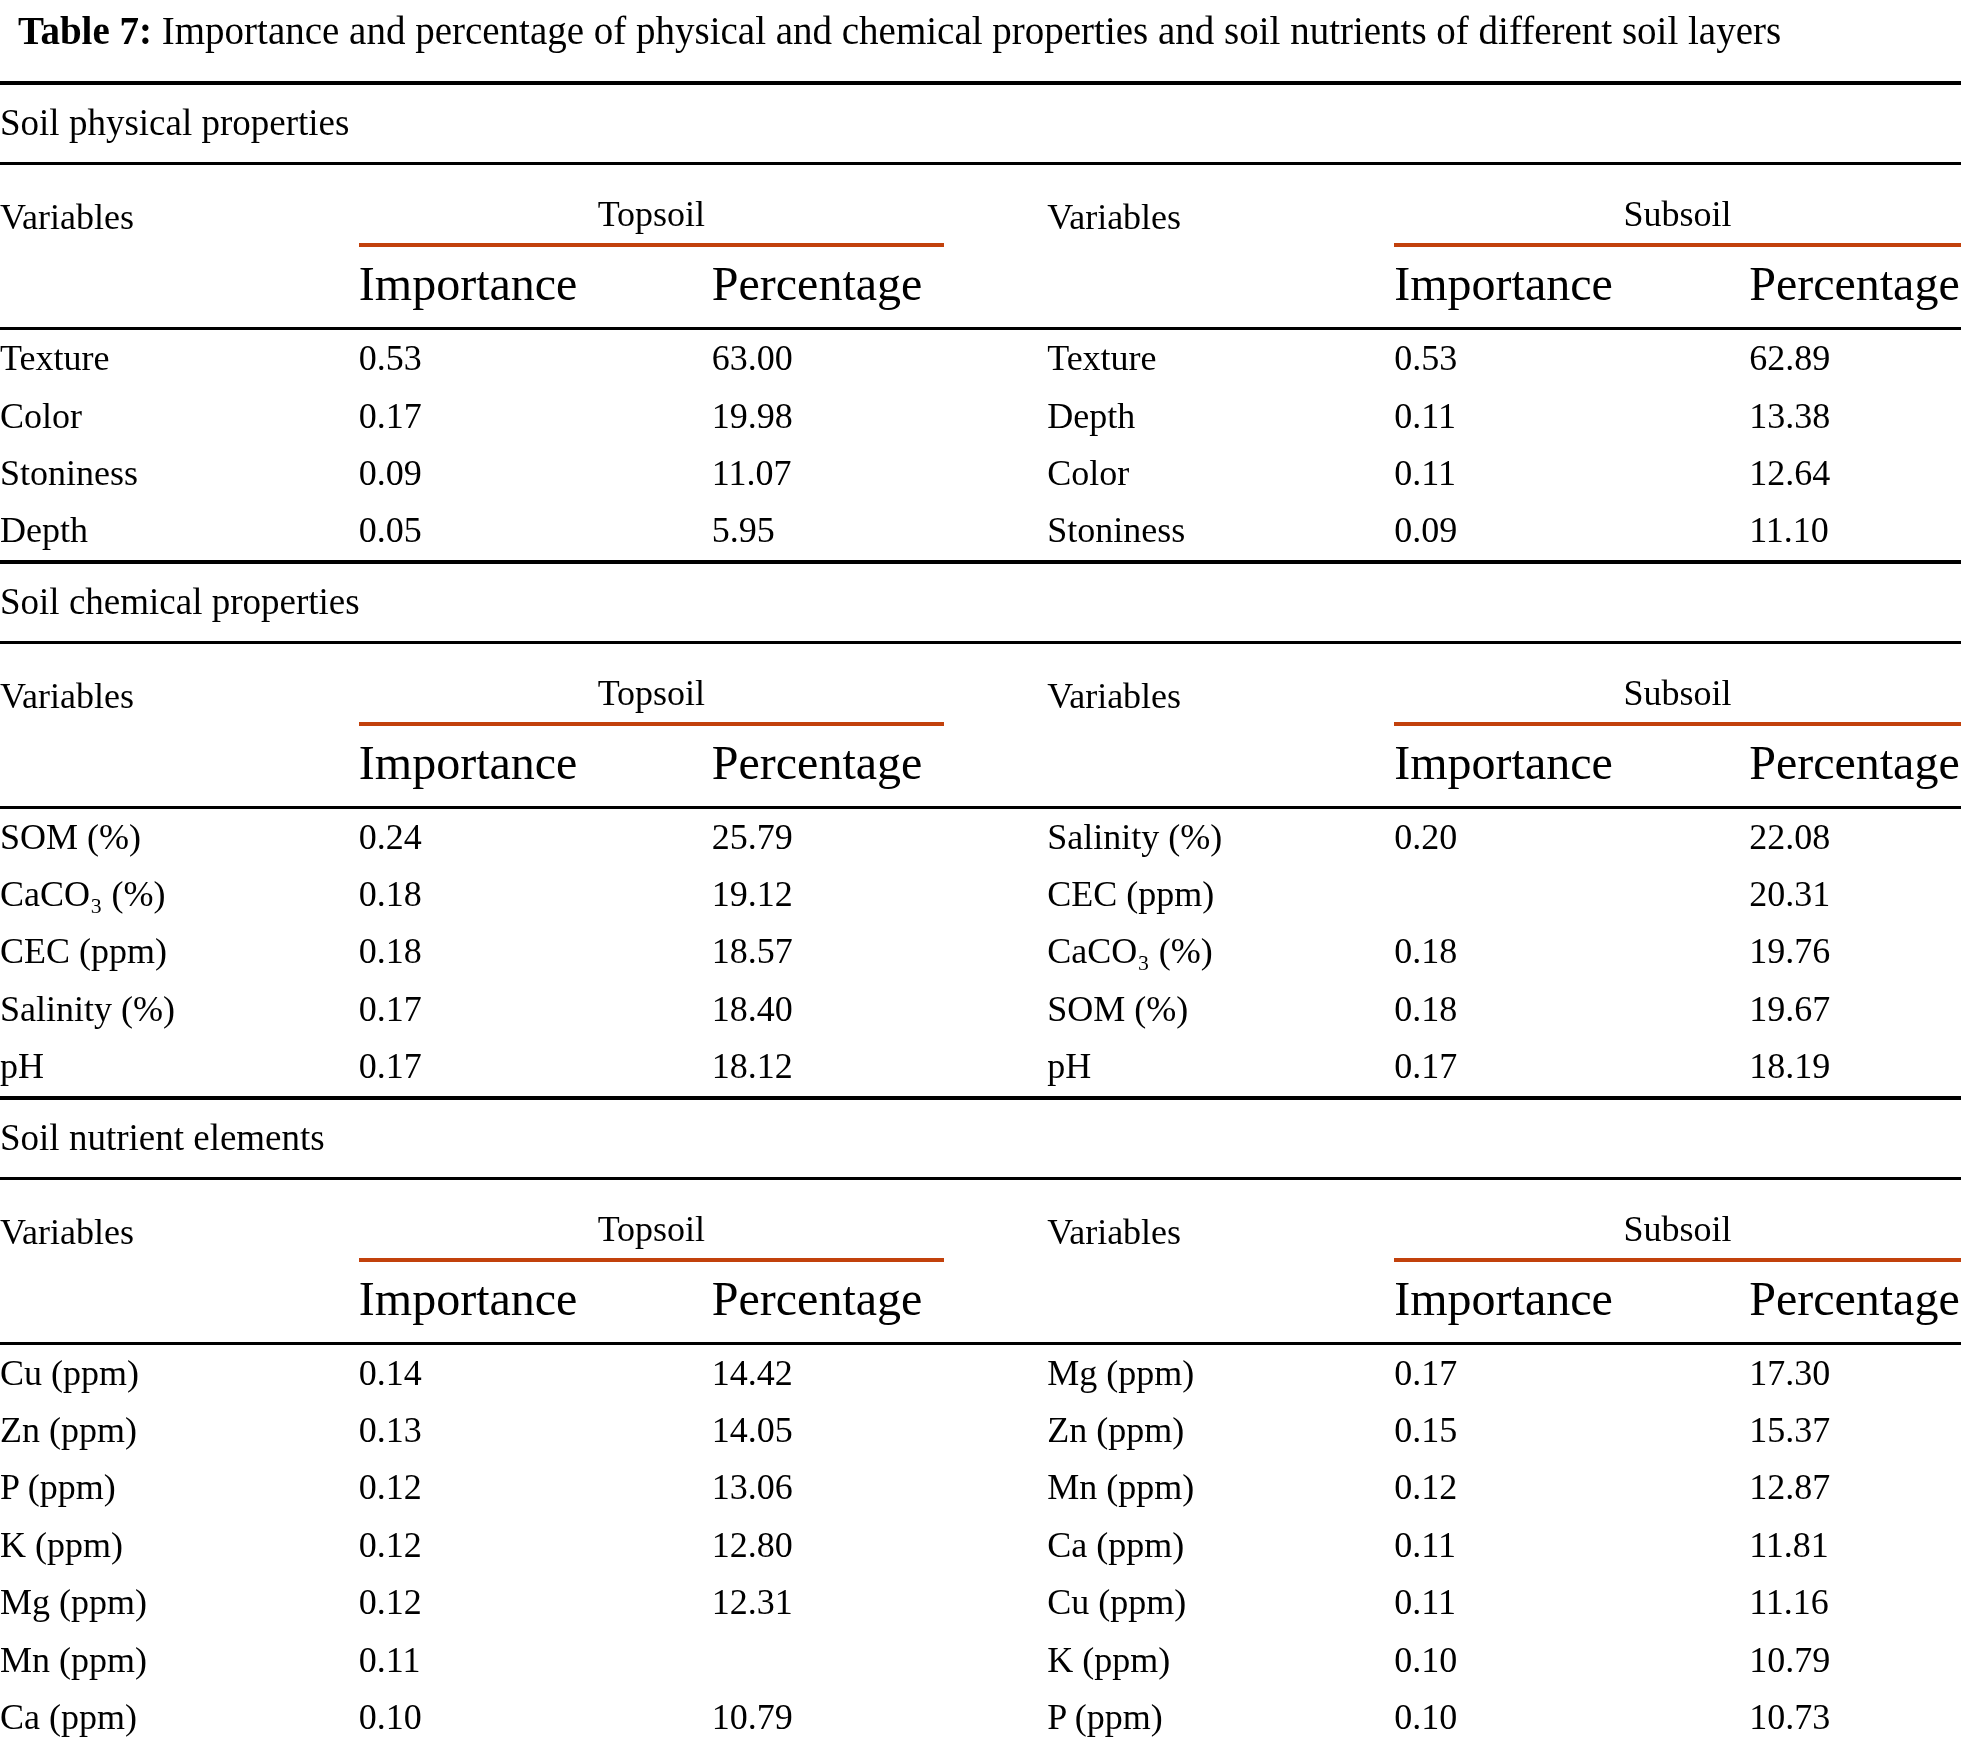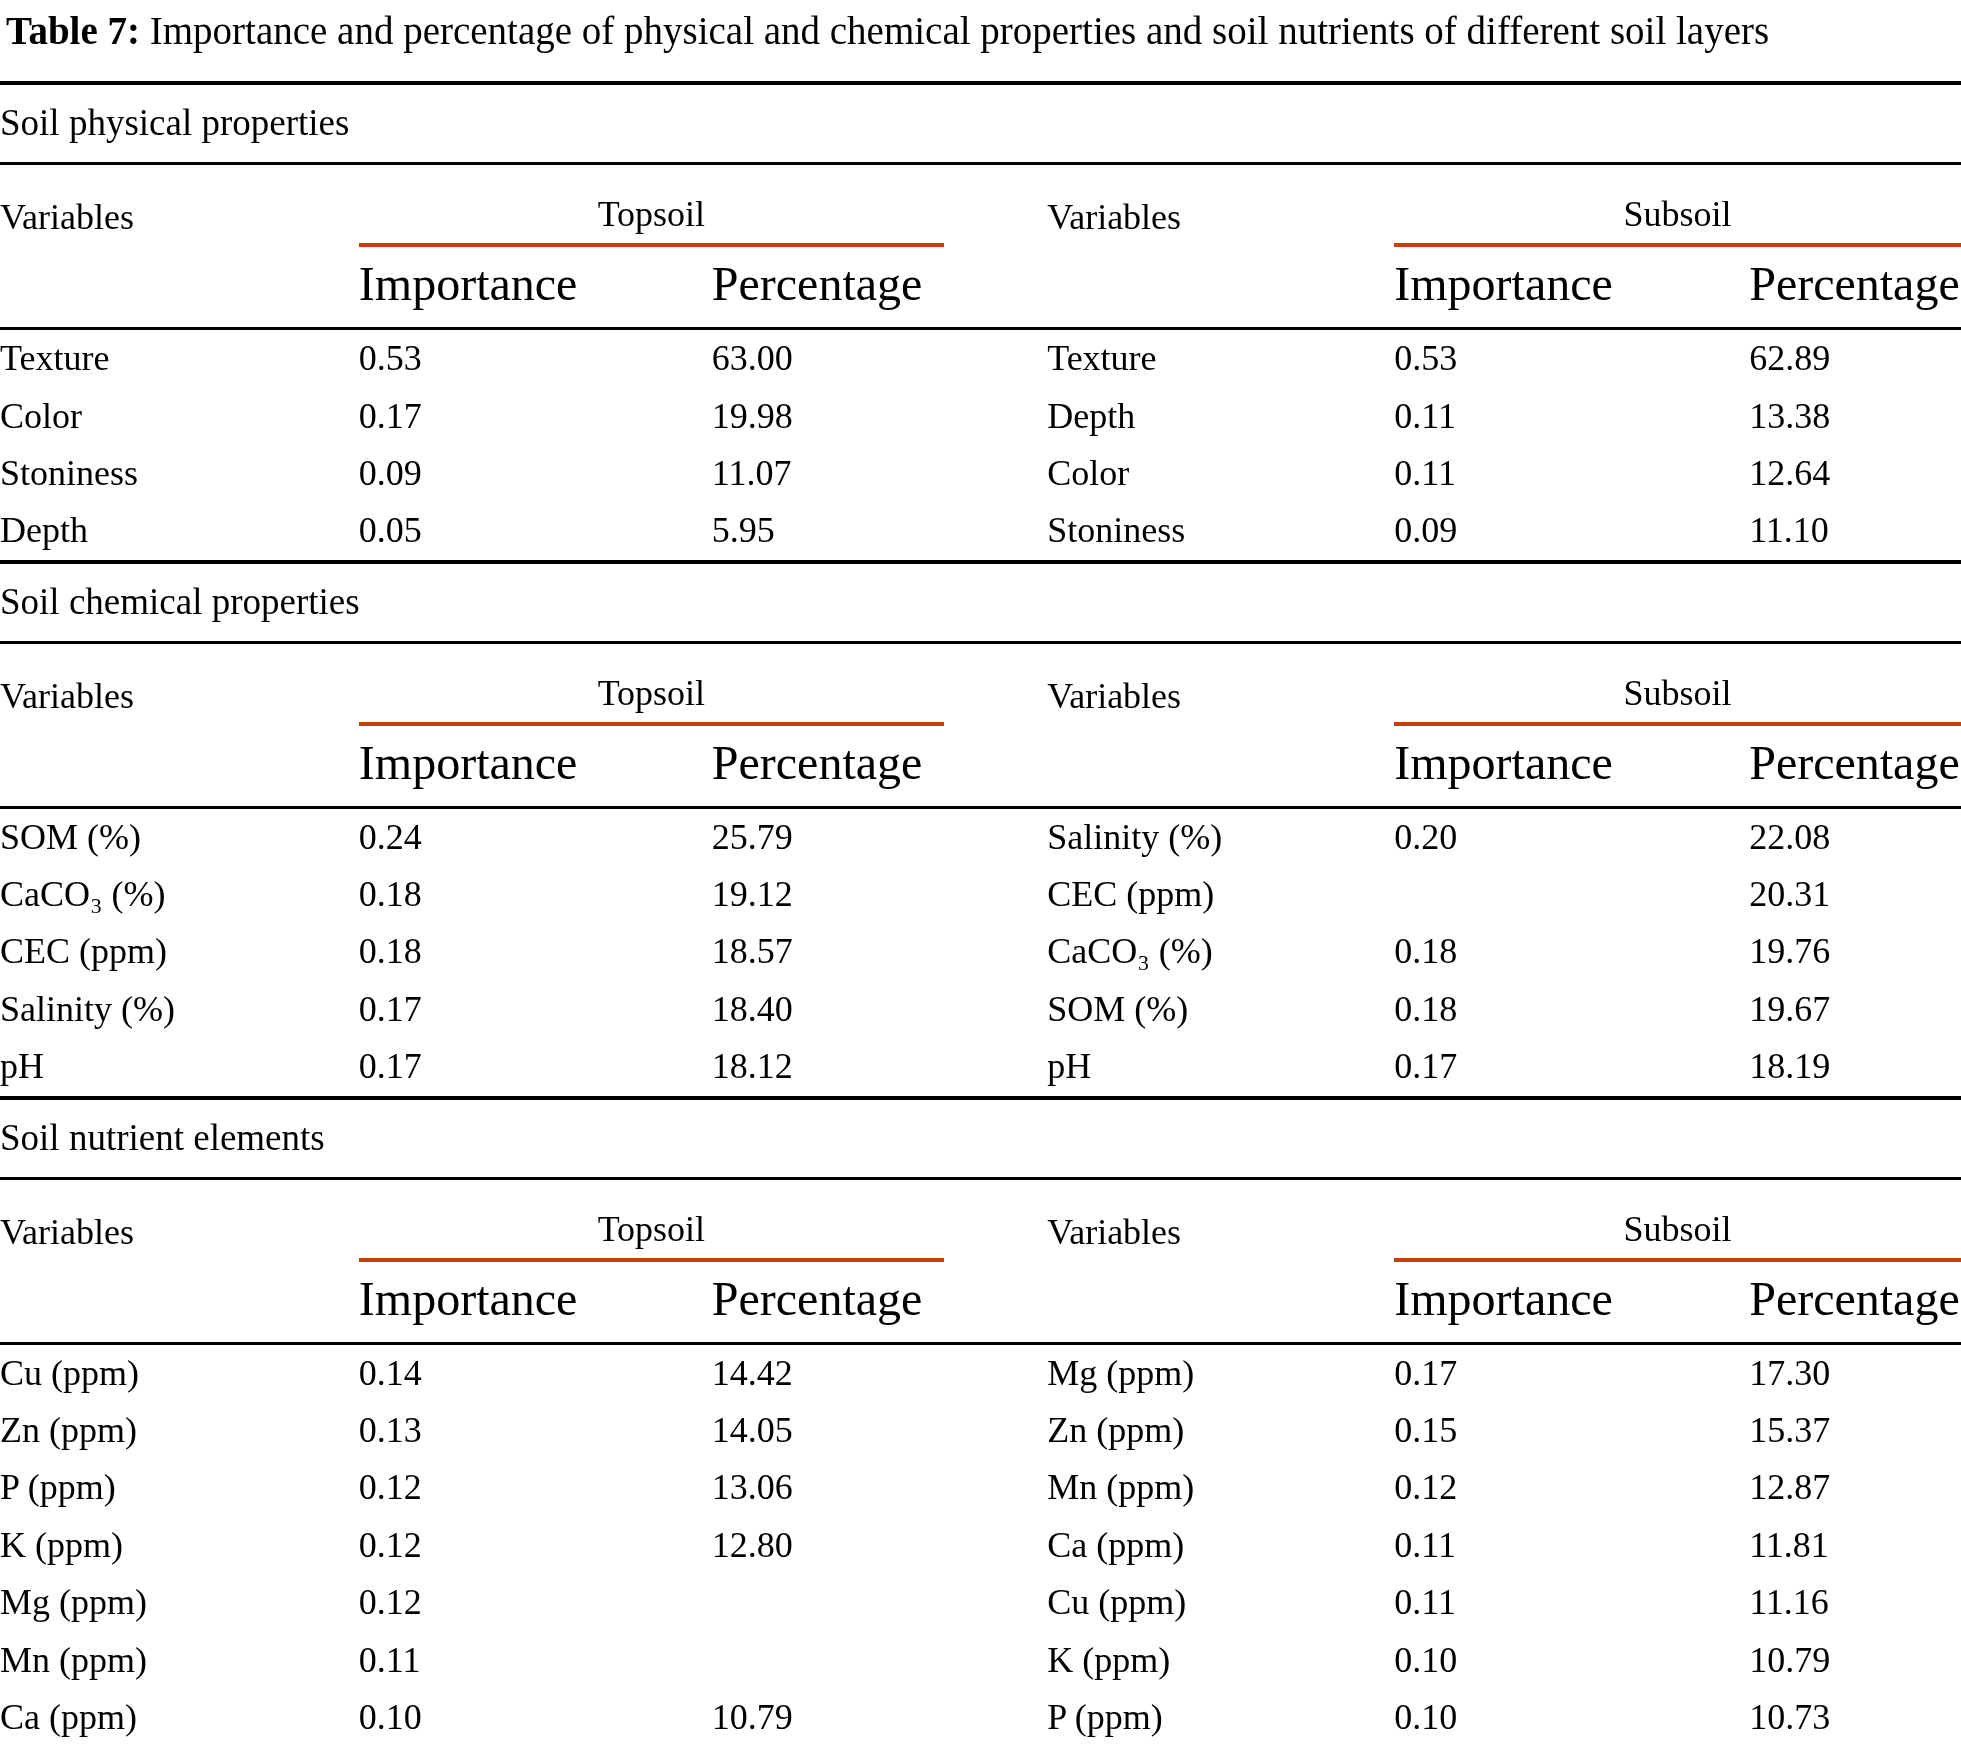--- a/index.html
+++ b/index.html
@@ -13,21 +13,21 @@
     font-family: "Liberation Serif", "DejaVu Serif", "DejaVu Sans", serif;
   }
   .page {
     width: 1961px;
     padding-top: 6px;
     box-sizing: border-box;
   }
   .caption {
     font-size: 39px;
     line-height: 1.26;
-    padding: 0 6px;
+    padding: 0 18px;
     margin-bottom: 26px;
   }
   .caption .cap-label { font-weight: bold; }
   .rule {
     height: 4px;
     background: #000000;
   }
   .rule.thin { height: 3px; }
   .section-title {
     text-align: left;
@@ -234,20 +234,21 @@
       <div class="cell c1">K (ppm)</div>
       <div class="cell c2">0.12</div>
       <div class="cell c3">12.80</div>
       <div class="cell c4">Ca (ppm)</div>
       <div class="cell c5">0.11</div>
       <div class="cell c6">11.81</div>
     </div>
     <div class="grid row">
       <div class="cell c1">Mg (ppm)</div>
       <div class="cell c2">0.12</div>
+      <div class="cell c3">12.31</div>
       <div class="cell c4">Cu (ppm)</div>
       <div class="cell c5">0.11</div>
       <div class="cell c6">11.16</div>
     </div>
     <div class="grid row">
       <div class="cell c1">Mn (ppm)</div>
       <div class="cell c2">0.11</div>
       <div class="cell c4">K (ppm)</div>
       <div class="cell c5">0.10</div>
       <div class="cell c6">10.79</div>

